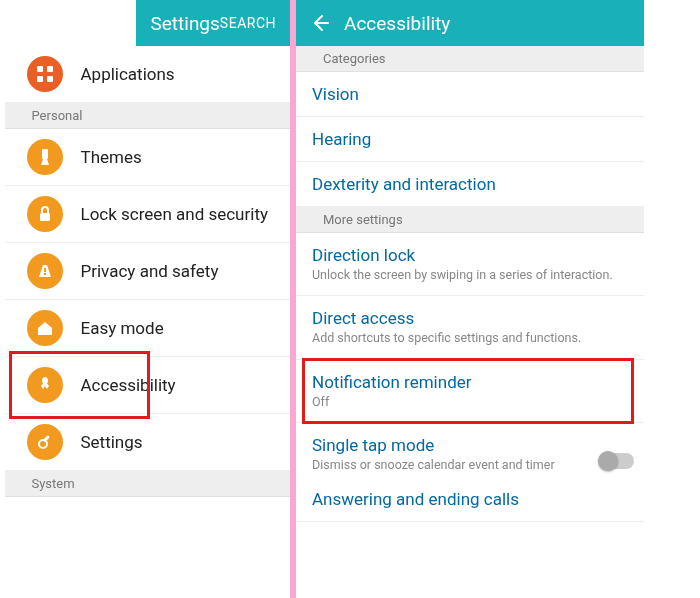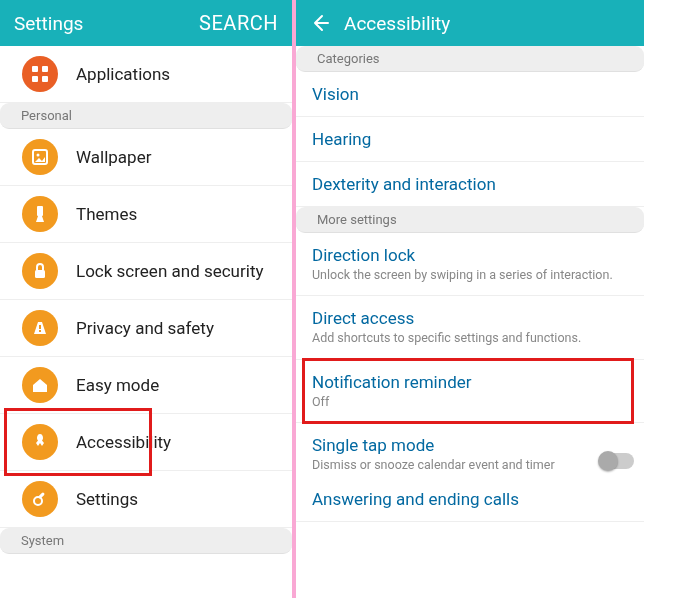--- a/index.html
+++ b/index.html
@@ -5,42 +5,41 @@
   * { box-sizing: border-box; margin: 0; padding: 0; }
   body {
     font-family: -apple-system, "Helvetica Neue", Roboto, Arial, sans-serif;
     background: #fff;
     width: 700px;
     height: 598px;
     overflow: hidden;
     display: flex;
   }
   .panel { background: #fff; display: flex; flex-direction: column; }
-  .panel-left { width: 296px; border-right: 4px solid #f9a8d4; }
+  .panel-left { width: 296px; border-right: 6px solid #f9a8d4; align-items: flex-end; }
   .panel-right { width: 348px; }
 
   .header {
     background: #18b1b9;
     color: #fff;
     height: 46px;
     display: flex;
     align-items: center;
     padding: 0 14px;
   }
   .header .title { font-size: 19px; font-weight: 400; flex: 1; }
-  .header .search { font-size: 20px; letter-spacing: 0.5px; }
+  .header .search { font-size: 14px; letter-spacing: 0.5px; }
   .header .back { margin-right: 14px; display:flex; align-items:center; }
 
   .section-header {
     background: #eeeeee;
     color: #777;
     font-size: 13px;
-    padding: 5px 21px;
+    padding: 5px 27px;
     border-bottom: 1px solid #e0e0e0;
-    border-radius: 9px;
   }
 
   .list { flex: 1; overflow: hidden; }
   .row {
     display: flex;
     align-items: center;
     padding: 10px 22px;
     border-bottom: 1px solid #eee;
     position: relative;
   }
@@ -106,30 +105,20 @@
             <rect x="12" y="2" width="6" height="6" rx="1" fill="#fff"></rect>
             <rect x="2" y="12" width="6" height="6" rx="1" fill="#fff"></rect>
             <rect x="12" y="12" width="6" height="6" rx="1" fill="#fff"></rect>
           </svg>
       </span>
       <span class="label">Applications</span>
     </div>
 
     <div class="section-header">Personal</div>
 
-    <div class="row">
-      <span class="icon-wrap icon-orange">
-        <svg width="20" height="20" viewBox="0 0 20 20">
-            <rect x="3" y="3" width="14" height="14" rx="2" fill="none" stroke="#fff" stroke-width="2"></rect>
-            <circle cx="8" cy="8" r="1.5" fill="#fff"></circle>
-            <path d="M5 15 L9 11 L12 14 L15 10 V15 Z" fill="#fff"></path>
-          </svg>
-      </span>
-      <span class="label">Wallpaper</span>
-    </div>
 
     <div class="row">
       <span class="icon-wrap icon-orange">
         <svg width="20" height="20" viewBox="0 0 20 20">
             <rect x="7" y="2" width="6" height="10" rx="1" fill="#fff"></rect>
             <path d="M8 12 L6 18 L14 18 L12 12 Z" fill="#fff"></path>
           </svg>
       </span>
       <span class="label">Themes</span>
     </div>

